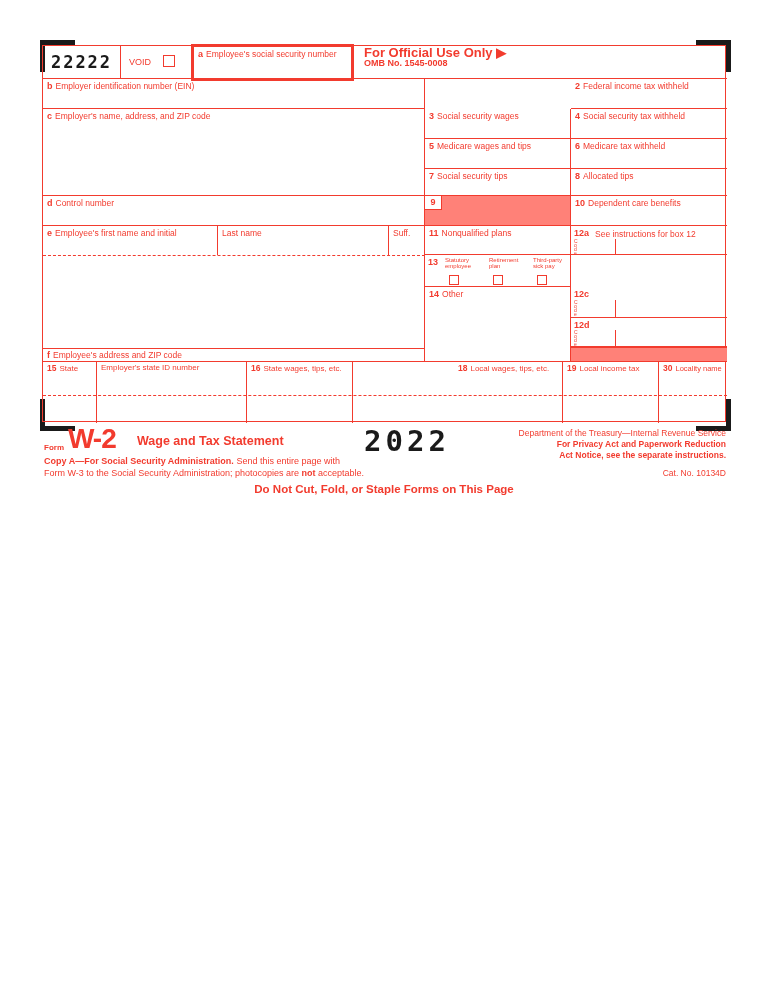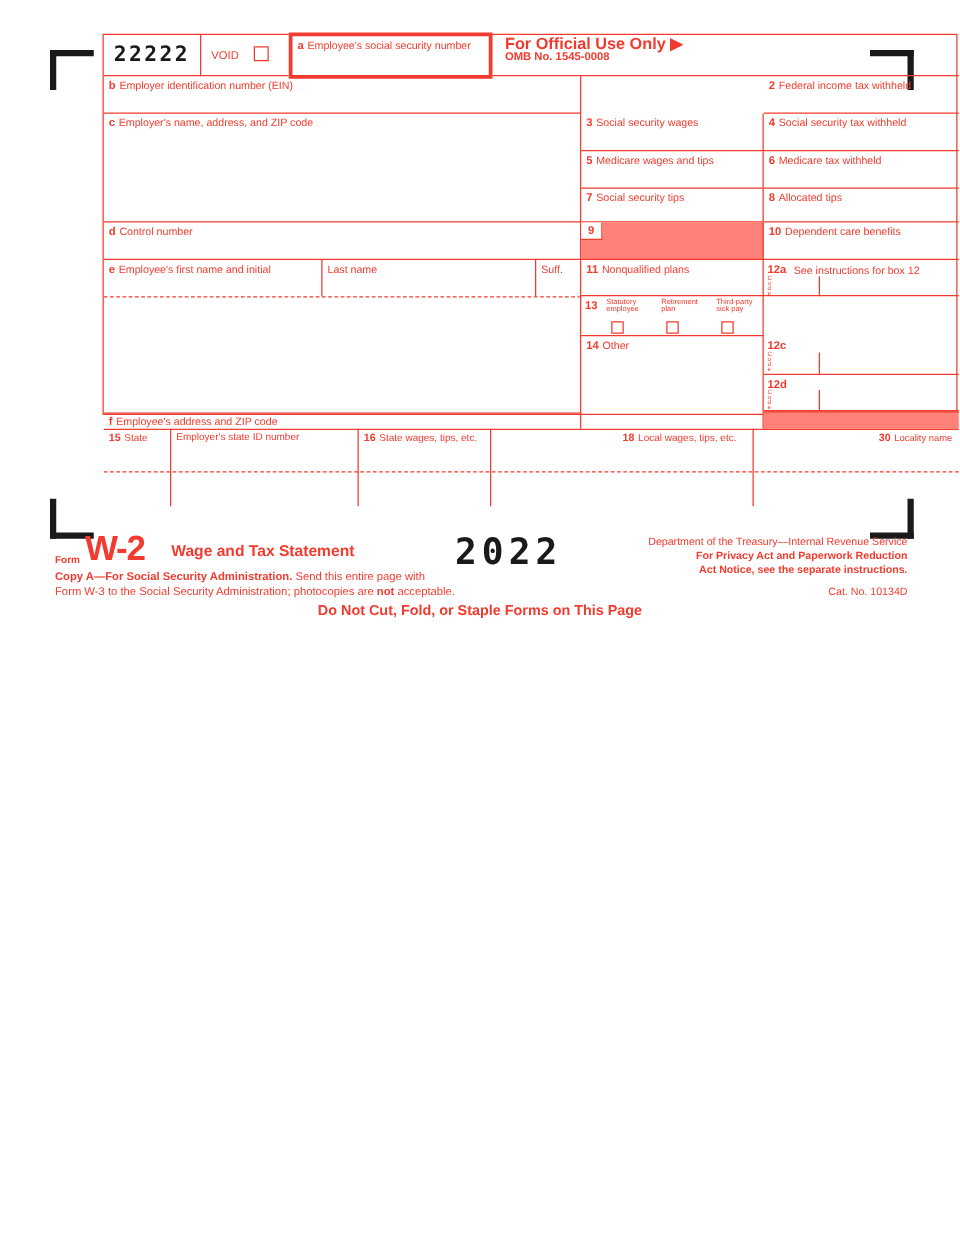--- a/index.html
+++ b/index.html
@@ -3,22 +3,22 @@
 <meta charset="utf-8">
 <style>
   :root{
     --red:#f23b2e;
     --pink:#ff8178;
     --ink:#1a1a1a;
   }
   html,body{margin:0;padding:0;background:#ffffff;}
   .page{position:relative;width:768px;height:994px;background:#fff;overflow:hidden;
         font-family:"Liberation Sans",sans-serif;}
-  .form{position:absolute;left:42px;top:27px;width:684px;height:305px;
-        border:1px solid var(--red);box-sizing:border-box;margin-left:40px;}
+  .form{position:absolute;left:42px;top:45px;width:684px;height:377px;
+        border:1px solid var(--red);box-sizing:border-box;}
   .cell{position:absolute;box-sizing:border-box;color:var(--red);
         font-size:8.5px;line-height:10px;padding:2px 4px;}
   .br{border-right:1px solid var(--red);}
   .bb{border-bottom:1px solid var(--red);}
   .bn{font-weight:bold;font-size:9px;margin-right:3px;}
   .bold{font-weight:bold;}
   .ocr{font-family:"DejaVu Sans Mono",monospace;font-weight:bold;color:var(--ink);}
   .hline{position:absolute;height:0;border-top:1px solid var(--red);}
   .dline{position:absolute;height:0;border-top:1px dashed var(--red);}
   .vline{position:absolute;width:0;border-left:1px solid var(--red);}
@@ -161,20 +161,23 @@
       <span class="bn" style="font-size:8.5px;">15</span><span>State</span>
       <span style="position:absolute;left:58px;top:2px;">Employer's state ID number</span>
       <span class="vline" style="left:53px;top:0;height:62px;"></span>
     </div>
     <div class="cell br" style="left:204px;top:315px;width:106px;height:62px;font-size:8px;">
       <span class="bn" style="font-size:8.5px;">16</span><span>State wages, tips, etc.</span>
     </div>
     <div class="cell br" style="left:411px;top:315px;width:109px;height:62px;font-size:8px;">
       <span class="bn" style="font-size:8.5px;">18</span><span>Local wages, tips, etc.</span>
     </div>
+    <div class="cell br" style="left:520px;top:315px;width:96px;height:62px;font-size:8px;">
+      <span class="bn" style="font-size:8.5px;">19</span><span>Local income tax</span>
+    </div>
     <div class="cell" style="left:616px;top:315px;width:68px;height:62px;font-size:7.5px;">
       <span class="bn" style="font-size:8.5px;">30</span><span>Locality name</span>
     </div>
     <div class="dline" style="left:0;top:349px;width:684px;"></div>
   </div>
 
   <div class="footer">
     <span style="position:absolute;left:2px;top:19px;font-size:8px;font-weight:bold;">Form</span>
     <span style="position:absolute;left:26px;top:-1px;font-size:28px;font-weight:bold;letter-spacing:-1px;">W-2</span>
     <span style="position:absolute;left:95px;top:10px;font-size:12.5px;font-weight:bold;">Wage and Tax Statement</span>

